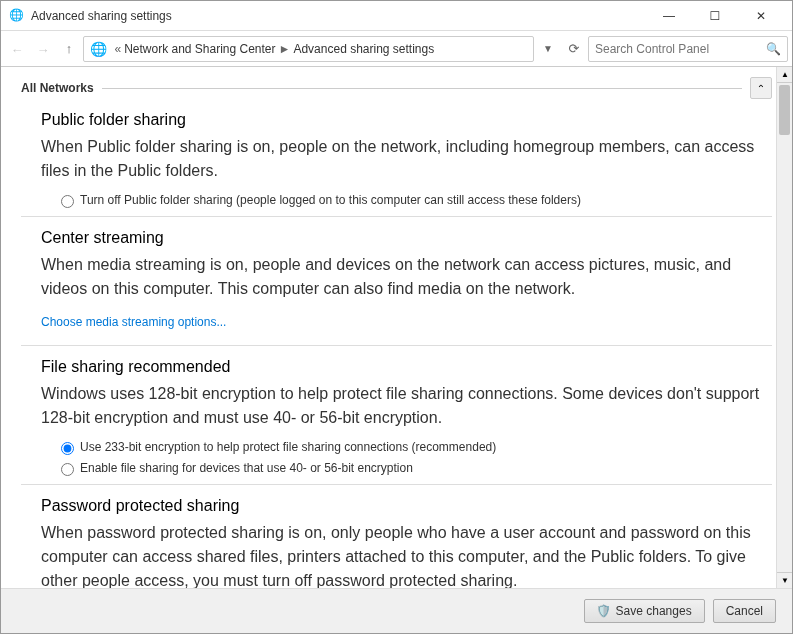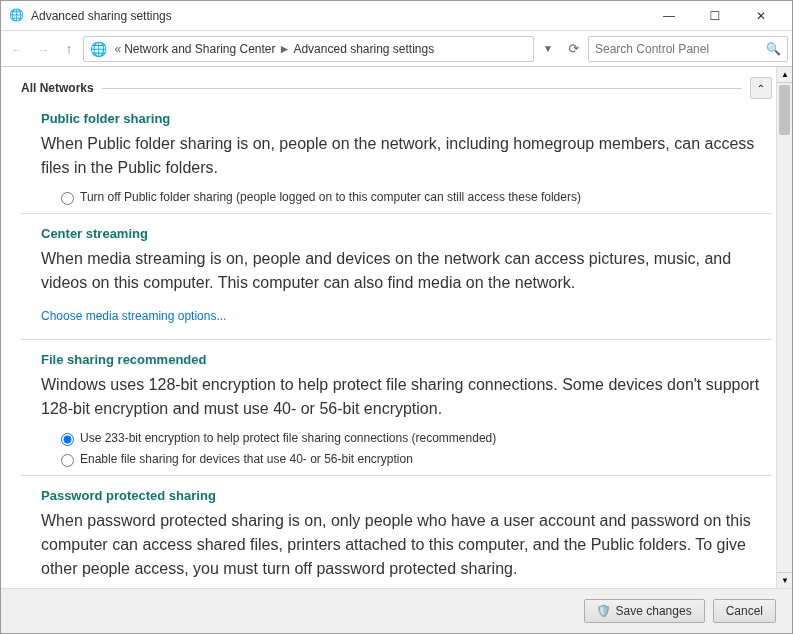--- a/index.html
+++ b/index.html
@@ -33,21 +33,21 @@
     .scroll-area::-webkit-scrollbar { width: 16px; }
     .scroll-area::-webkit-scrollbar-track { background: #f0f0f0; }
     .scroll-area::-webkit-scrollbar-thumb { background: #c1c1c1; border: 2px solid #f0f0f0; }
 
     
     .section-header { display: flex; align-items: center; margin: 10px 0 8px 0; }
     .section-title { font-size: 12px; font-weight: 600; color: #333; white-space: nowrap; margin-right: 8px; }
     .section-line { flex: 1; height: 1px; background: #ccc; }
     .section-collapse { width: 22px; height: 22px; border: 1px solid #ccc; background: #f0f0f0; cursor: pointer; display: flex; align-items: center; justify-content: center; font-size: 10px; margin-left: 8px; border-radius: 2px; }
 
-    .subsection-title { font-size: 13px; font-weight: 700; color: #0f766e; margin: 12px 0 6px 0; }
+    .subsection-title { font-size: 16px; font-weight: 400; color: #000000; margin: 12px 0 6px 0; }
     .description { font-size: 16px; color: #333; line-height: 1.5; margin-bottom: 10px; }
 
     .radio-option { display: flex; align-items: flex-start; margin: 6px 0; font-size: 12px; color: #333; cursor: pointer; }
     .radio-option input[type="radio"] { margin-right: 6px; margin-top: 2px; flex-shrink: 0; cursor: pointer; }
 
     .link { color: #0078d7; text-decoration: none; cursor: pointer; font-size: 12px; display: inline-block; margin: 4px 0 8px 0; text-align: center; }
 
     .divider { height: 1px; background: #ddd; margin: 8px 0; }
 
     

